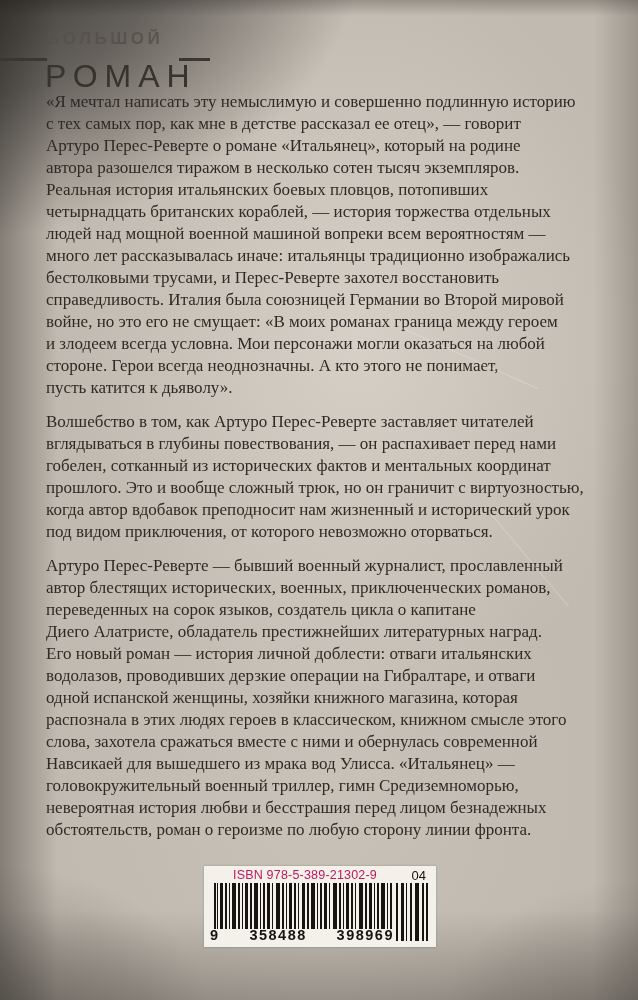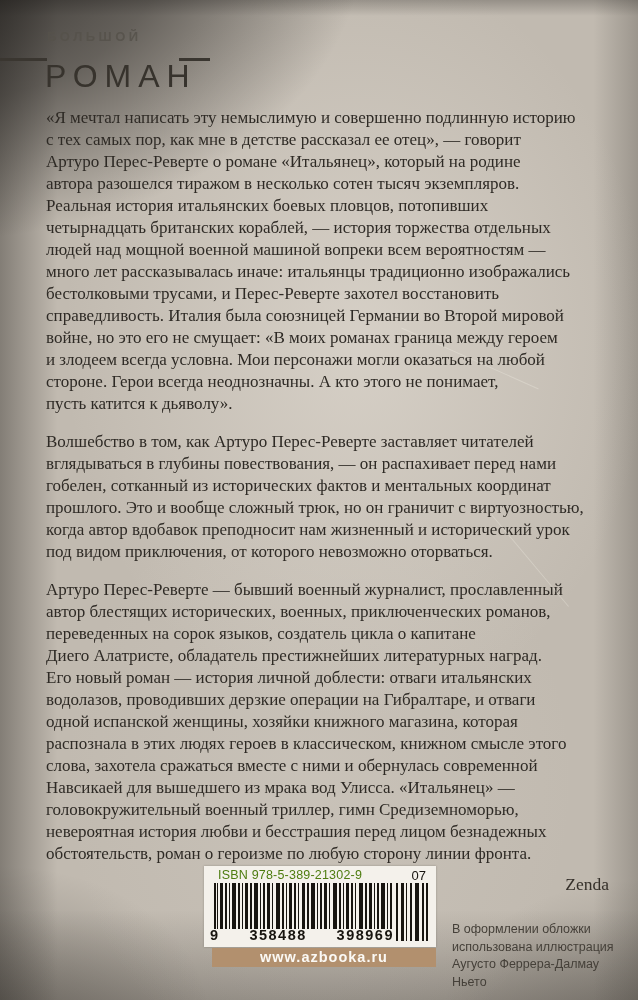--- a/index.html
+++ b/index.html
@@ -14,46 +14,46 @@
       radial-gradient(40% 30% at 50% 78%, rgba(214,208,199,.35), rgba(214,208,199,0) 100%),
       linear-gradient(270deg, rgba(70,66,60,.30), rgba(70,66,60,0) 7%),
       linear-gradient(90deg, rgba(45,42,38,.42), rgba(45,42,38,0) 9%),
       linear-gradient(0deg, rgba(62,58,53,.38), rgba(62,58,53,0) 9%),
       radial-gradient(300px 220px at 0% 102%, rgba(50,47,42,.40), rgba(50,47,42,0) 70%),
       radial-gradient(280px 200px at 100% 102%, rgba(50,47,42,.30), rgba(50,47,42,0) 70%);
   }
   
   .logo-top{
     position:absolute;left:47px;top:29px;
-    font-family:"Liberation Sans",sans-serif;font-size:13px;letter-spacing:3.5px;
+    font-family:"Liberation Sans",sans-serif;font-size:17px;letter-spacing:3.5px;
     color:#56524b;font-weight:bold;opacity:.85;
   }
   .logo-word{
     position:absolute;left:45px;top:40px;
     font-family:"Liberation Sans",sans-serif;font-weight:300;font-size:32px;line-height:32px;
     letter-spacing:7px;color:#37332d;margin-top:20px;
   }
   .logo-rule{position:absolute;height:2.5px;background:#3a3630;}
   .rule-left{left:0;top:58px;width:47px;}
   .rule-right{left:179px;top:58px;width:31px;}
   
   .blurb{
     position:absolute;left:46px;top:91px;width:575px;
     font-size:17px;line-height:22px;color:#2e2a25;
   }
-  .blurb p{margin:16px 0 12px 0;white-space:pre-line;}
+  .blurb p{margin:0 0 12px 0;white-space:pre-line;}
   .zenda{margin-top:-4px;text-align:right;padding-right:12px;font-size:17.5px;color:#35302a;}
   
   .label{
     position:absolute;left:204px;top:866px;width:232px;height:81px;
     background:#f4f1eb;box-shadow:0 0 2px rgba(60,55,48,.35);
   }
   .isbn-line{
-    position:absolute;left:14px;top:2px;width:174px;
-    font-family:"Liberation Sans",sans-serif;font-size:12.5px;color:#4d7c0f;letter-spacing:.2px;
+    position:absolute;left:14px;top:2px;width:174px;text-align:center;
+    font-family:"Liberation Sans",sans-serif;font-size:12.5px;color:#be185d;letter-spacing:.2px;
   }
   .addon-code{
     position:absolute;right:10px;top:2px;
     font-family:"Liberation Sans",sans-serif;font-size:13px;color:#17140f;
   }
   .bars-main{position:absolute;left:10px;top:17px;}
   .bars-addon{position:absolute;right:8px;top:17px;}
   .digits-row{
     position:absolute;left:4px;top:61px;width:188px;
     display:flex;justify-content:space-between;padding:0 2px;box-sizing:border-box;
@@ -118,26 +118,25 @@
 Диего Алатристе, обладатель престижнейших литературных наград.
 Его новый роман — история личной доблести: отваги итальянских
 водолазов, проводивших дерзкие операции на Гибралтаре, и отваги
 одной испанской женщины, хозяйки книжного магазина, которая
 распознала в этих людях героев в классическом, книжном смысле этого
 слова, захотела сражаться вместе с ними и обернулась современной
 Навсикаей для вышедшего из мрака вод Улисса. «Итальянец» —
 головокружительный военный триллер, гимн Средиземноморью,
 невероятная история любви и бесстрашия перед лицом безнадежных
 обстоятельств, роман о героизме по любую сторону линии фронта.</p>
-    <div class="zenda">Zenda</div>
   </div>
 
   <div class="label">
     <div class="isbn-line">ISBN 978-5-389-21302-9</div>
-    <div class="addon-code">07</div>
+    <div class="addon-code">04</div>
     <svg class="bars-main" width="178" height="46" viewBox="0 0 178 46">
       <g fill="#17140f">
         <rect x="0" width="2" height="46"></rect>
           <rect x="3" width="1" height="46"></rect>
           <rect x="6" width="3" height="46"></rect>
         <rect x="11" width="2" height="46"></rect>
           <rect x="15" width="1" height="46"></rect>
           <rect x="18" width="4" height="46"></rect>
         <rect x="24" width="2" height="46"></rect>
           <rect x="28" width="1" height="46"></rect>
@@ -188,24 +187,18 @@
         <rect x="30" width="2" height="58"></rect>
       </g>
     </svg>
     <div class="digits-row">
       <span>9</span>
       <span>358488</span>
       <span>398969</span>
     </div>
   </div>
 
-  <div class="band">
-    <span>www.azbooka.ru</span>
-  </div>
-
-  <div class="credit">В оформлении обложки
-использована иллюстрация
-Аугусто Феррера-Далмау Ньето</div>
+
 
   <div class="scratch s1"></div>
   <div class="scratch s2"></div>
 
 </div>
 
 </body></html>

